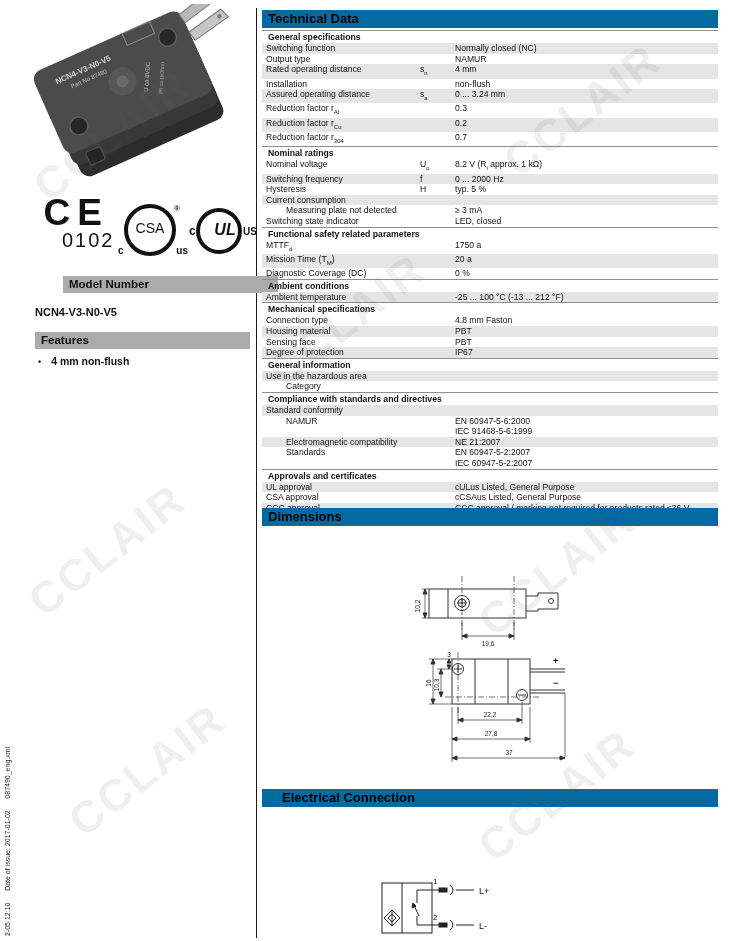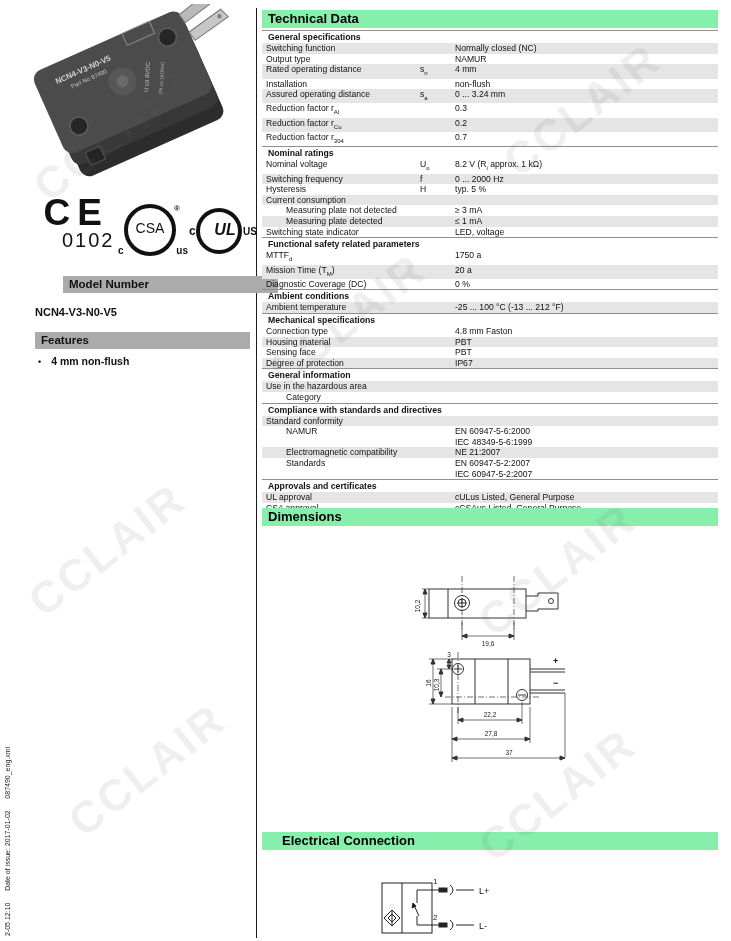--- a/index.html
+++ b/index.html
@@ -29,35 +29,35 @@
   .side-bar-header{position:absolute;left:35px;width:215px;height:17px;background:#ababab;
       font-size:11.5px;font-weight:bold;line-height:17px;padding-left:6px;box-sizing:border-box;}
   .model-value{position:absolute;left:35px;top:306px;font-size:11px;font-weight:bold;}
   .feature-item{position:absolute;left:38px;top:355px;font-size:10.5px;font-weight:bold;}
   .feature-item .bullet{margin-right:10px;font-size:9px;}
   
   .vert-text{position:absolute;left:4px;top:936px;transform:rotate(-90deg);transform-origin:0 0;
       font-size:7px;color:#222;white-space:pre;}
   
   .right-col{position:absolute;left:262px;top:0;width:456px;height:941px;}
-  .big-bar{position:absolute;left:0;width:456px;height:18px;background:#86efac;
+  .big-bar{position:absolute;left:0;width:456px;height:18px;background:#0369a1;
       font-size:13px;font-weight:bold;line-height:18px;padding-left:6px;box-sizing:border-box;color:#000;}
   #tech-block{position:absolute;left:0;top:30px;width:456px;}
   .sec-header{border-top:1px solid #8f8f8f;font-size:8.7px;font-weight:bold;
       padding:1px 0 1px 6px;line-height:10px;}
   .spec-row{display:grid;grid-template-columns:158px 35px 1fr;font-size:8.6px;line-height:10.6px;min-height:10.6px;}
   .spec-row.shade{background:#e5e5e5;}
   .cell-label{padding-left:4px;}
   .cell-label.ind2{padding-left:24px;}
   .cell-sym{}
   .cell-val{}
   sub{font-size:6px;}
   
   #dim-bar{top:508px;}
-  #elec-bar{top:832px;padding-left:20px;}
+  #elec-bar{top:789px;padding-left:20px;}
   .drawing{position:absolute;}
   svg text{font-family:"Liberation Sans",sans-serif;}
   .dimtxt{font-size:6.5px;fill:#222;}
   .pm{font-size:9px;fill:#111;font-weight:bold;}
 </style>
 </head>
 <body>
 
 <div class="page">
 
@@ -224,32 +224,25 @@
             <div></div>
           </div>
         </div>
         <div class="spec-row">
           <div class="cell-label ind2">Measuring plate not detected</div>
           <div class="cell-sym"></div>
           <div class="cell-val">
             <div>≥ 3 mA</div>
           </div>
         </div>
-        <div class="spec-row shade">
-          <div class="cell-label ind2">Measuring plate detected</div>
-          <div class="cell-sym"></div>
-          <div class="cell-val">
-            <div>≤ 1 mA</div>
-          </div>
-        </div>
         <div class="spec-row">
           <div class="cell-label">Switching state indicator</div>
           <div class="cell-sym"></div>
           <div class="cell-val">
-            <div>LED, voltage</div>
+            <div>LED, closed</div>
           </div>
         </div>
         <div class="sec-header">Functional safety related parameters</div>
         <div class="spec-row">
           <div class="cell-label">MTTF<sub>d</sub></div>
           <div class="cell-sym"></div>
           <div class="cell-val">
             <div>1750 a</div>
           </div>
         </div>
@@ -319,21 +312,21 @@
           <div class="cell-sym"></div>
           <div class="cell-val">
             <div></div>
           </div>
         </div>
         <div class="spec-row">
           <div class="cell-label ind2">NAMUR</div>
           <div class="cell-sym"></div>
           <div class="cell-val">
             <div>EN 60947-5-6:2000</div>
-            <div>IEC 48349-5-6:1999</div>
+            <div>IEC 91468-5-6:1999</div>
           </div>
         </div>
         <div class="spec-row shade">
           <div class="cell-label ind2">Electromagnetic compatibility</div>
           <div class="cell-sym"></div>
           <div class="cell-val">
             <div>NE 21:2007</div>
           </div>
         </div>
         <div class="spec-row">

